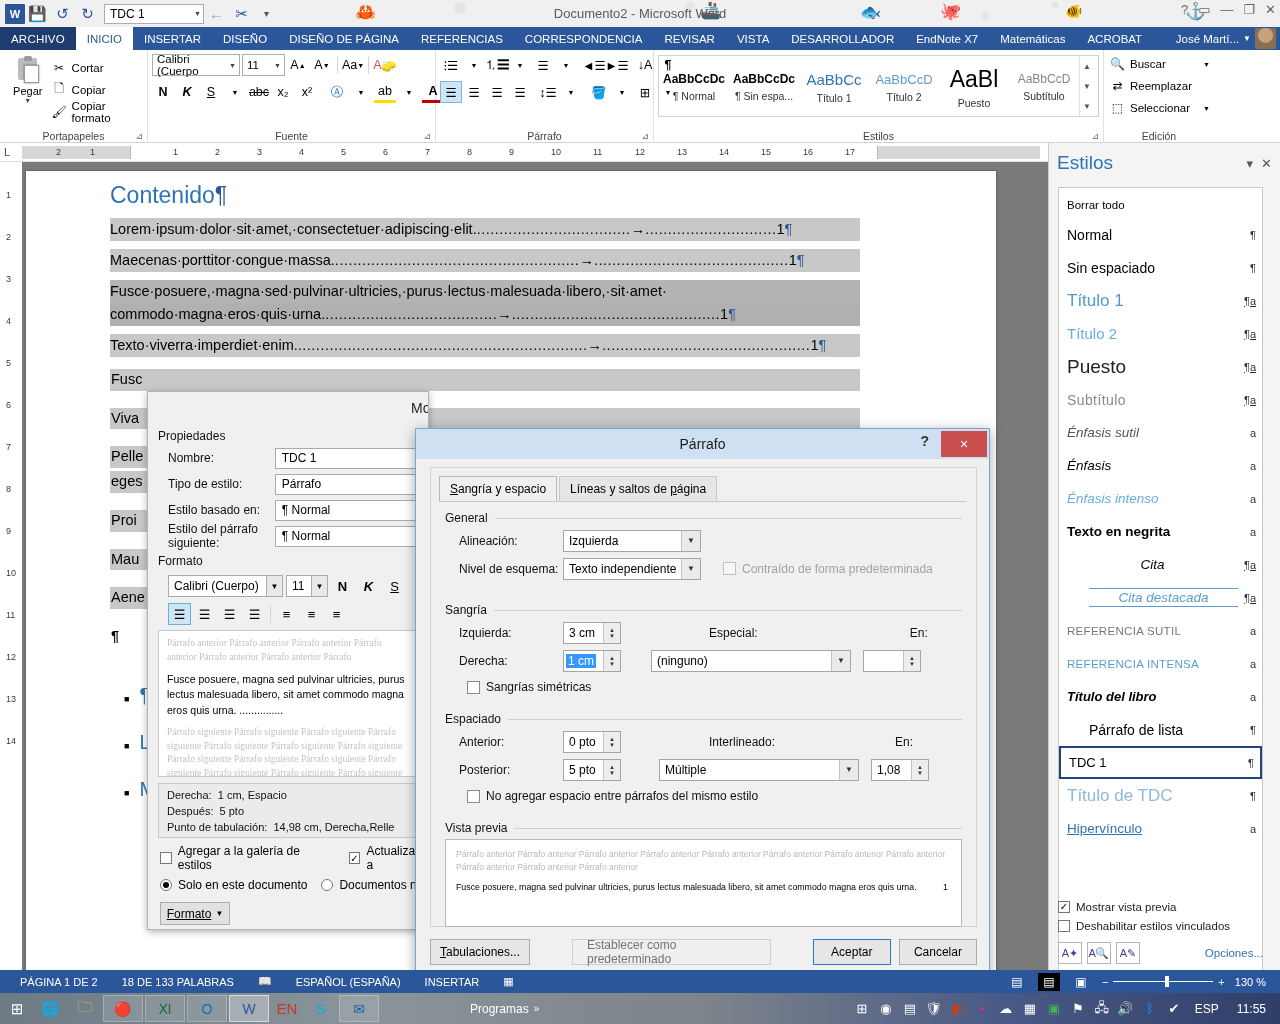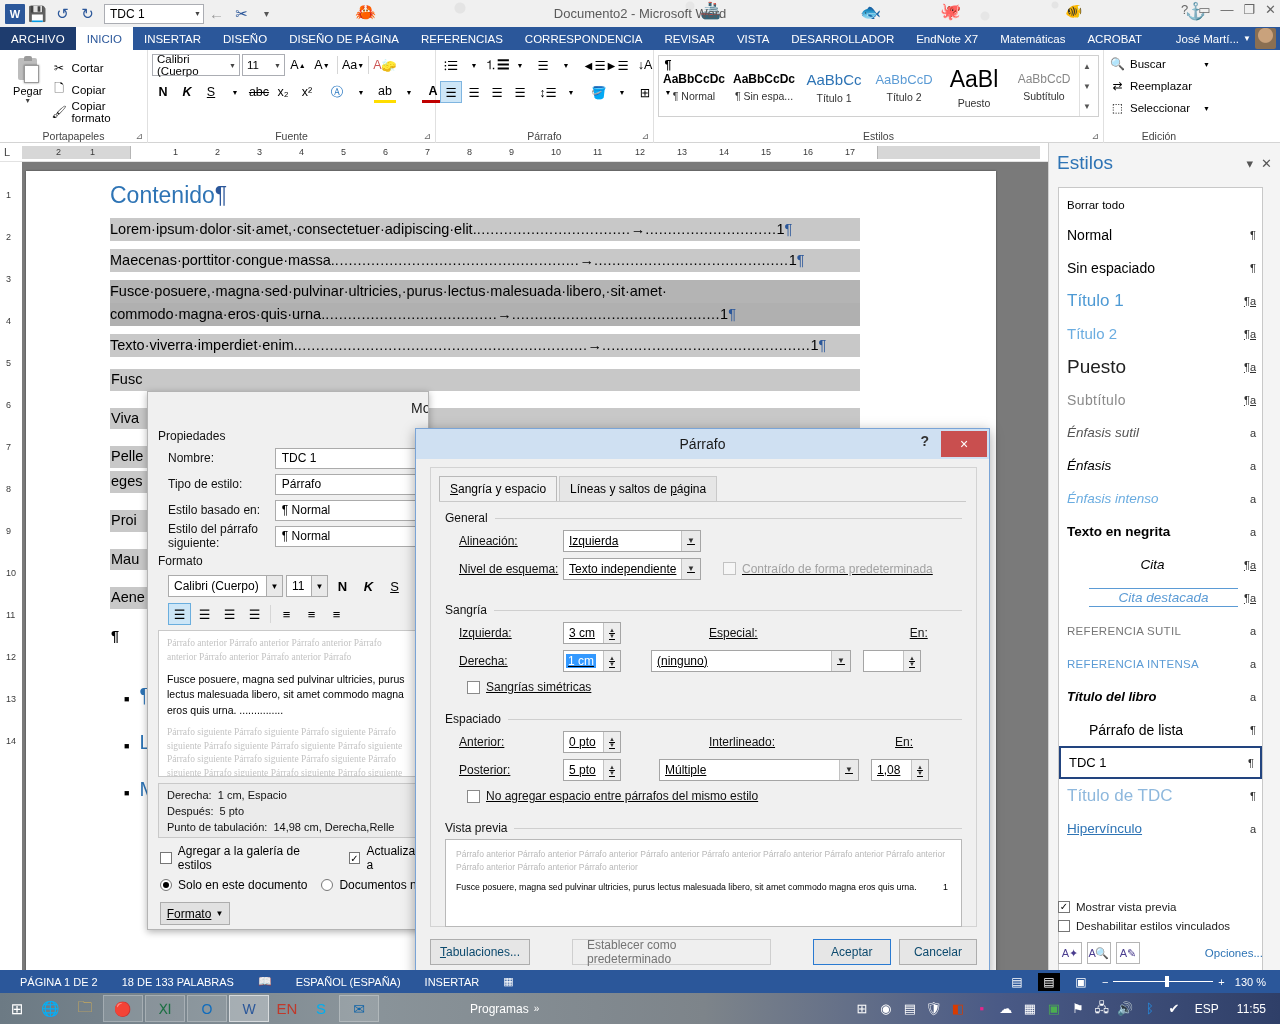--- a/index.html
+++ b/index.html
@@ -278,21 +278,21 @@
   .dp-body { position: absolute; left: 14px; top: 38px; width: 547px; height: 460px;
              background: #f0f0f0; border: 1px solid #d3d3d3; }
   .dp-tabs { display: flex; height: 25px; margin: 8px 0 0 8px; }
   .dp-tab { padding: 0 10px; display: flex; align-items: center; font-size: 12px;
             border: 1px solid #c9c9c9; border-bottom: none; background: #e6e6e6; margin-right: 2px; }
   .dp-tab.active { background: #f0f0f0; border-color: #b9b9b9; position: relative; z-index: 2; }
   .dp-tabline { height: 1px; background: #c9c9c9; margin-left: 8px; margin-right: 10px; }
   .dp-sect { margin: 9px 14px 0 14px; }
   .dp-sect-title { font-size: 12px; color: #111; display: flex; align-items: center; gap: 7px; }
   .dp-sect-title .ln { flex: 1; height: 1px; background: #cfcfcf; }
-  .dp-row { display: flex; align-items: center; height: 25px; margin-top: 3px; text-decoration: underline; }
+  .dp-row { display: flex; align-items: center; height: 25px; margin-top: 3px; }
   .dp-lbl { font-size: 12px; color: #111; }
   .dp-lbl.w120 { width: 118px; padding-left: 14px; }
   .dp-select { height: 22px; border: 1px solid #a5a5a5; background: #fff; display: flex; align-items: center;
                padding-left: 5px; font-size: 12px; }
   .dp-select .dd { width: 19px; height: 20px; background: #eaeaea; border-left: 1px solid #c2c2c2;
                    display: flex; align-items: center; justify-content: center; font-size: 8px; margin-left: auto; color:#333; }
   .spin { height: 22px; border: 1px solid #a5a5a5; background: #fff; display: flex; align-items: center; }
   .spin .val { flex: 1; padding-left: 5px; font-size: 12px; }
   .spin .arrows { width: 17px; height: 20px; background: #ededed; border-left: 1px solid #c2c2c2;
                   display: flex; flex-direction: column; align-items: center; justify-content: center; }
@@ -300,21 +300,21 @@
   .dp-check { display: flex; align-items: center; gap: 6px; font-size: 12px; color: #111; }
   .dp-check .cb { width: 13px; height: 13px; border: 1px solid #8a8a8a; background: #fff; }
   .dp-check.dim { color: #a2a2a2; }
   .dp-check.dim .cb { border-color: #c2c2c2; background: #f6f6f6; }
   .dp-preview { margin: 4px 14px 0 14px; height: 88px; background: #fff; border: 1px solid #b9b9b9;
                 padding: 8px 10px; overflow: hidden; }
   .dpv-gray { color: #b8b8b8; font-size: 8.5px; line-height: 1.55; }
   .dpv-black { color: #000; font-size: 8.8px; line-height: 1.6; margin-top: 6px; }
   .dp-foot { position: absolute; left: 14px; bottom: 10px; width: 547px; display: flex; align-items: center; }
   .dbtn { height: 26px; padding: 0 14px; background: #e6e6e6; border: 1px solid #adadad;
-          display: flex; align-items: center; justify-content: center; font-size: 12px; color: #0c4a6e; }
+          display: flex; align-items: center; justify-content: center; font-size: 12px; color: #000000; }
   .dbtn.primary { border: 1px solid #2a7ad1; background: #e6e6e6; }
   .dbtn.disabled { color: #737373; background: #efefef; border-color: #cfcfcf; }
   .u { text-decoration: underline; }
 </style>
 </head>
 <body>
 
 <div id="app">
 
   <div class="titlebar">

